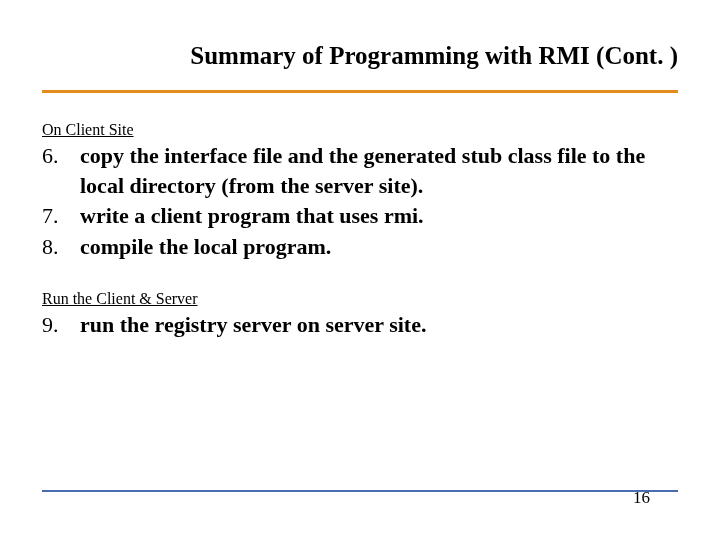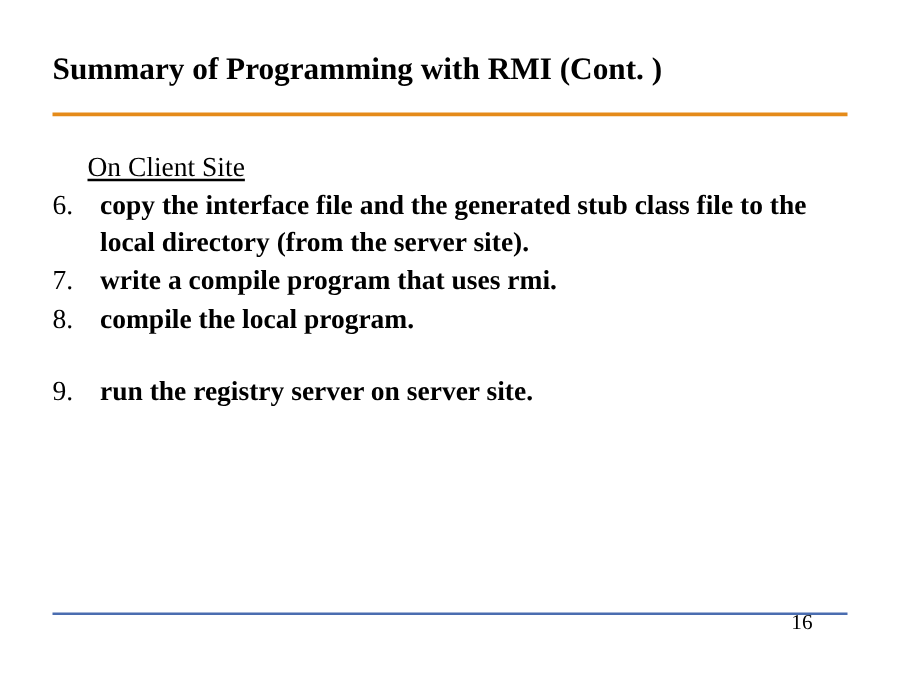--- a/index.html
+++ b/index.html
@@ -17,35 +17,34 @@
     }
     .slide {
       width: 100%;
       height: 100%;
       padding: 42px 42px 0 42px;
       position: relative;
     }
     .title {
       font-size: 25px;
       font-weight: bold;
-      text-align: left;
+      text-align: right;
       color: #000;
       margin-bottom: 20px;
     }
     .divider-orange {
       height: 3px;
       background: #e58b1a;
       margin: 0 0 28px 0;
     }
     .section-heading {
-      font-size: 22px;
+      font-size: 16px;
       color: #000;
       text-decoration: underline;
       margin-bottom: 2px;
-      margin-left: 28px;
     }
     .list {
       margin-bottom: 28px;
     }
     .list-item {
       display: flex;
       font-size: 22px;
       color: #000;
       line-height: 1.35;
       margin-bottom: 1px;
@@ -82,28 +81,29 @@
   <div class="divider-orange"></div>
 
   <div class="section-heading">On Client Site</div>
   <div class="list">
     <div class="list-item">
       <div class="list-num">6.</div>
       <div class="list-text">copy the interface file and the generated stub class file to the local directory (from the server site).</div>
     </div>
     <div class="list-item">
       <div class="list-num">7.</div>
-      <div class="list-text">write a compile program that uses rmi.</div>
+      <div class="list-text">write a client program that uses rmi.</div>
     </div>
     <div class="list-item">
       <div class="list-num">8.</div>
       <div class="list-text">compile the local program.</div>
     </div>
   </div>
 
+  <div class="section-heading">Run the Client &amp; Server</div>
   <div class="list">
     <div class="list-item">
       <div class="list-num">9.</div>
       <div class="list-text">run the registry server on server site.</div>
     </div>
   </div>
 
   <div class="divider-blue"></div>
   <div class="page-num">16</div>
 </div>

